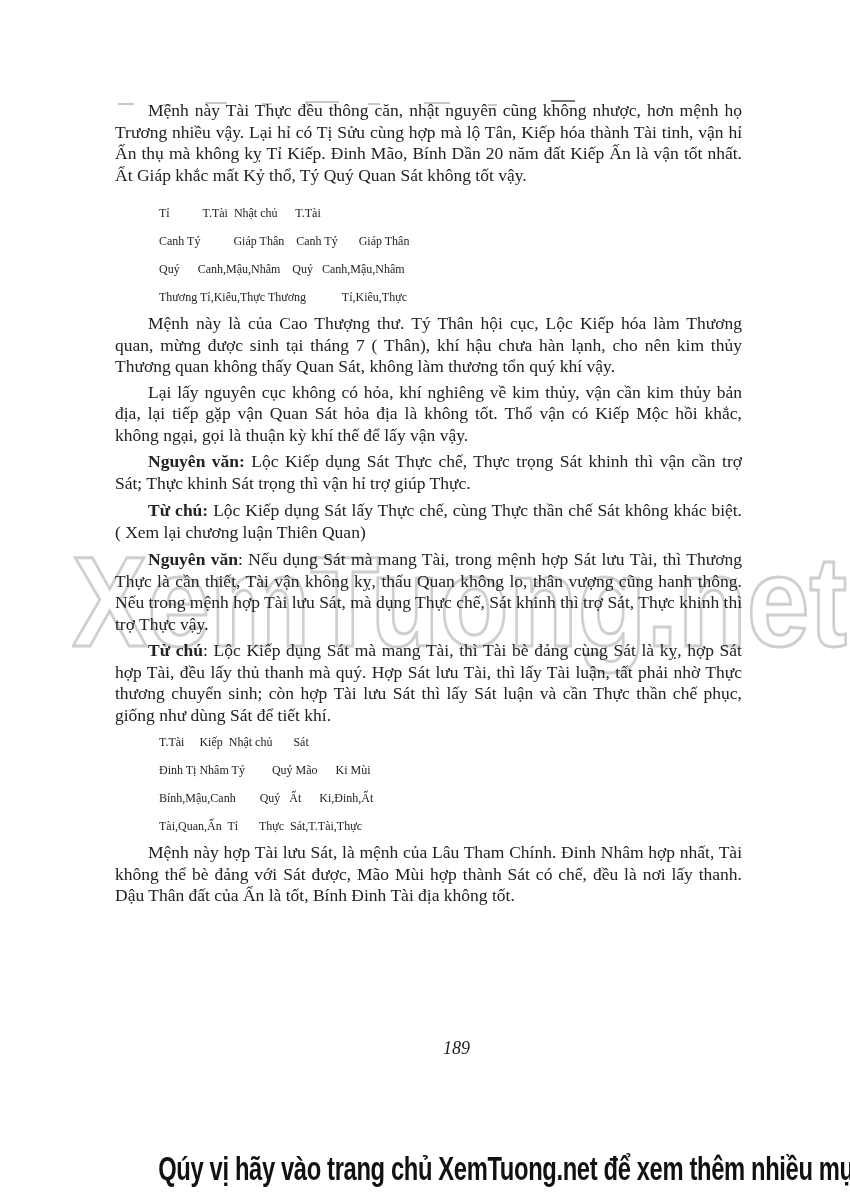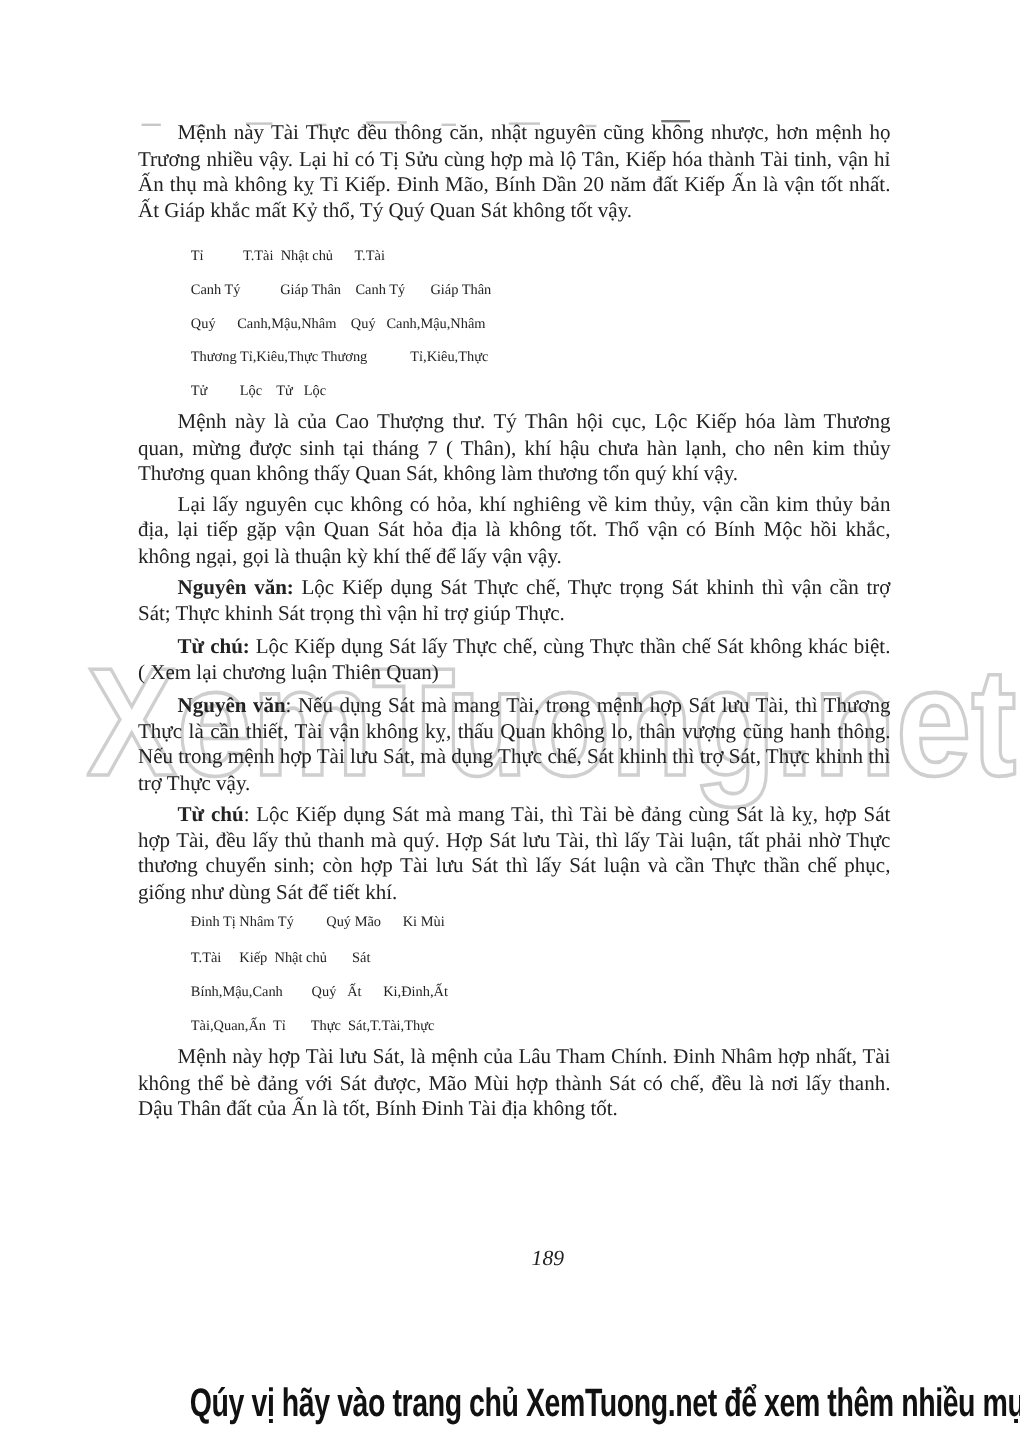--- a/index.html
+++ b/index.html
@@ -48,37 +48,36 @@
   </svg>
 
   <div class="content">
     <p class="para">Mệnh này Tài Thực đều thông căn, nhật nguyên cũng không nhược, hơn mệnh họ Trương nhiều vậy. Lại hỉ có Tị Sửu cùng hợp mà lộ Tân, Kiếp hóa thành Tài tinh, vận hỉ Ấn thụ mà không kỵ Tỉ Kiếp. Đinh Mão, Bính Dần 20 năm đất Kiếp Ấn là vận tốt nhất. Ất Giáp khắc mất Kỷ thổ, Tý Quý Quan Sát không tốt vậy.</p>
 
     <div>
       <div class="chart-row mt13">Tỉ           T.Tài  Nhật chủ      T.Tài</div>
       <div class="chart-row">Canh Tý           Giáp Thân    Canh Tý       Giáp Thân</div>
       <div class="chart-row">Quý      Canh,Mậu,Nhâm    Quý   Canh,Mậu,Nhâm</div>
       <div class="chart-row">Thương Tỉ,Kiêu,Thực Thương            Tỉ,Kiêu,Thực</div>
-      <div class="chart-row">Tử         Lộc    Tử   Lộc</div>
     </div>
 
     <p class="para mt2">Mệnh này là của Cao Thượng thư. Tý Thân hội cục, Lộc Kiếp hóa làm Thương quan, mừng được sinh tại tháng 7 ( Thân), khí hậu chưa hàn lạnh, cho nên kim thủy Thương quan không thấy Quan Sát, không làm thương tổn quý khí vậy.</p>
-    <p class="para mt4">Lại lấy nguyên cục không có hỏa, khí nghiêng về kim thủy, vận cần kim thủy bản địa, lại tiếp gặp vận Quan Sát hỏa địa là không tốt. Thổ vận có Bính Mộc hồi khắc, không ngại, gọi là thuận kỳ khí thế để lấy vận vậy.</p>
+    <p class="para mt4">Lại lấy nguyên cục không có hỏa, khí nghiêng về kim thủy, vận cần kim thủy bản địa, lại tiếp gặp vận Quan Sát hỏa địa là không tốt. Thổ vận có Kiếp Mộc hồi khắc, không ngại, gọi là thuận kỳ khí thế để lấy vận vậy.</p>
 
     <p class="para mt5"><span class="lbl">Nguyên văn:</span><span> Lộc Kiếp dụng Sát Thực chế, Thực trọng Sát khinh thì vận cần trợ Sát; Thực khinh Sát trọng thì vận hỉ trợ giúp Thực.</span></p>
 
     <p class="para mt6"><span class="lbl">Từ chú:</span><span> Lộc Kiếp dụng Sát lấy Thực chế, cùng Thực thần chế Sát không khác biệt. ( Xem lại chương luận Thiên Quan)</span></p>
 
     <p class="para mt6"><span class="lbl">Nguyên văn</span><span>: Nếu dụng Sát mà mang Tài, trong mệnh hợp Sát lưu Tài, thì Thương Thực là cần thiết, Tài vận không kỵ, thấu Quan không lo, thân vượng cũng hanh thông. Nếu trong mệnh hợp Tài lưu Sát, mà dụng Thực chế, Sát khinh thì trợ Sát, Thực khinh thì trợ Thực vậy.</span></p>
 
     <p class="para mt5"><span class="lbl">Từ chú</span><span>: Lộc Kiếp dụng Sát mà mang Tài, thì Tài bè đảng cùng Sát là kỵ, hợp Sát hợp Tài, đều lấy thủ thanh mà quý. Hợp Sát lưu Tài, thì lấy Tài luận, tất phải nhờ Thực thương chuyển sinh; còn hợp Tài lưu Sát thì lấy Sát luận và cần Thực thần chế phục, giống như dùng Sát để tiết khí.</span></p>
 
     <div>
+      <div class="chart-row mt2">T.Tài     Kiếp  Nhật chủ       Sát</div>
       <div class="chart-row">Đinh Tị Nhâm Tý         Quý Mão      Ki Mùi</div>
-      <div class="chart-row mt2">T.Tài     Kiếp  Nhật chủ       Sát</div>
       <div class="chart-row">Bính,Mậu,Canh        Quý   Ất      Ki,Đinh,Ất</div>
       <div class="chart-row">Tài,Quan,Ấn  Tỉ       Thực  Sát,T.Tài,Thực</div>
     </div>
 
     <p class="para mt2">Mệnh này hợp Tài lưu Sát, là mệnh của Lâu Tham Chính. Đinh Nhâm hợp nhất, Tài không thể bè đảng với Sát được, Mão Mùi hợp thành Sát có chế, đều là nơi lấy thanh. Dậu Thân đất của Ấn là tốt, Bính Đinh Tài địa không tốt.</p>
   </div>
 
   <div class="pagenum">189</div>
 
   <div class="footer">

